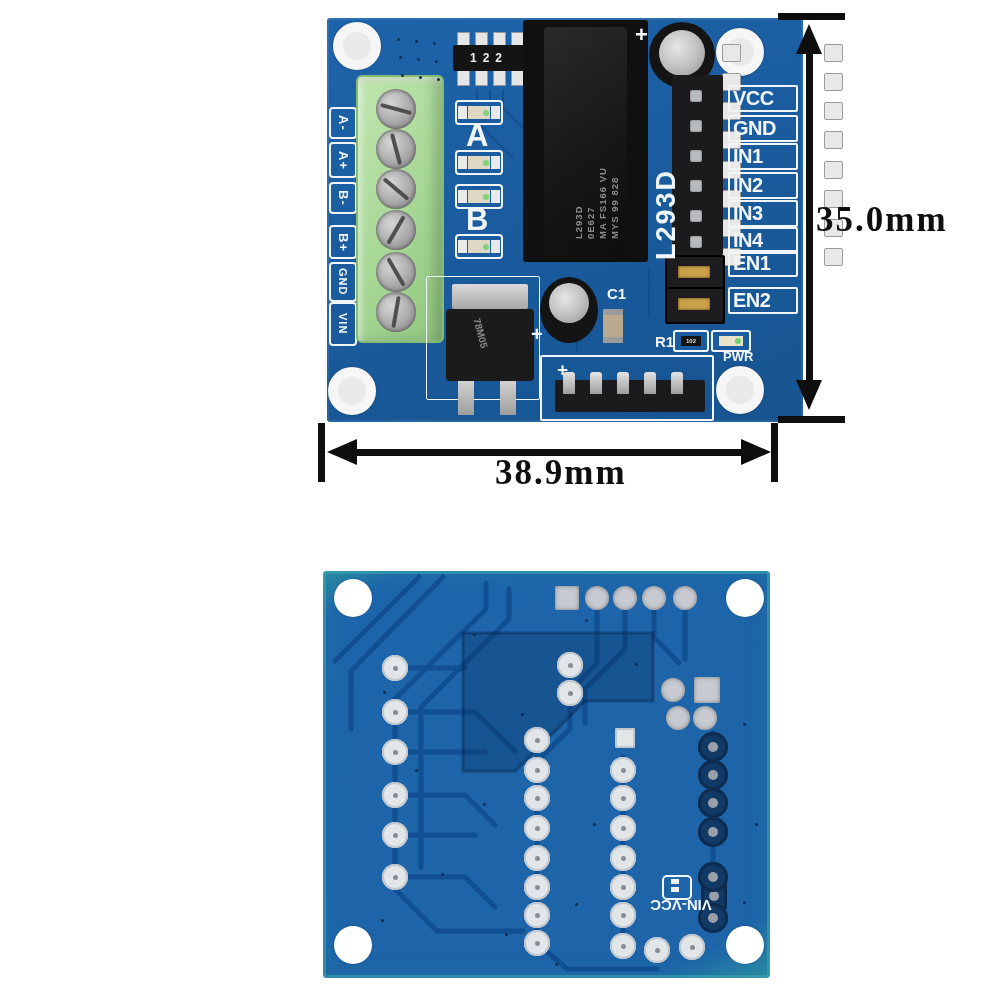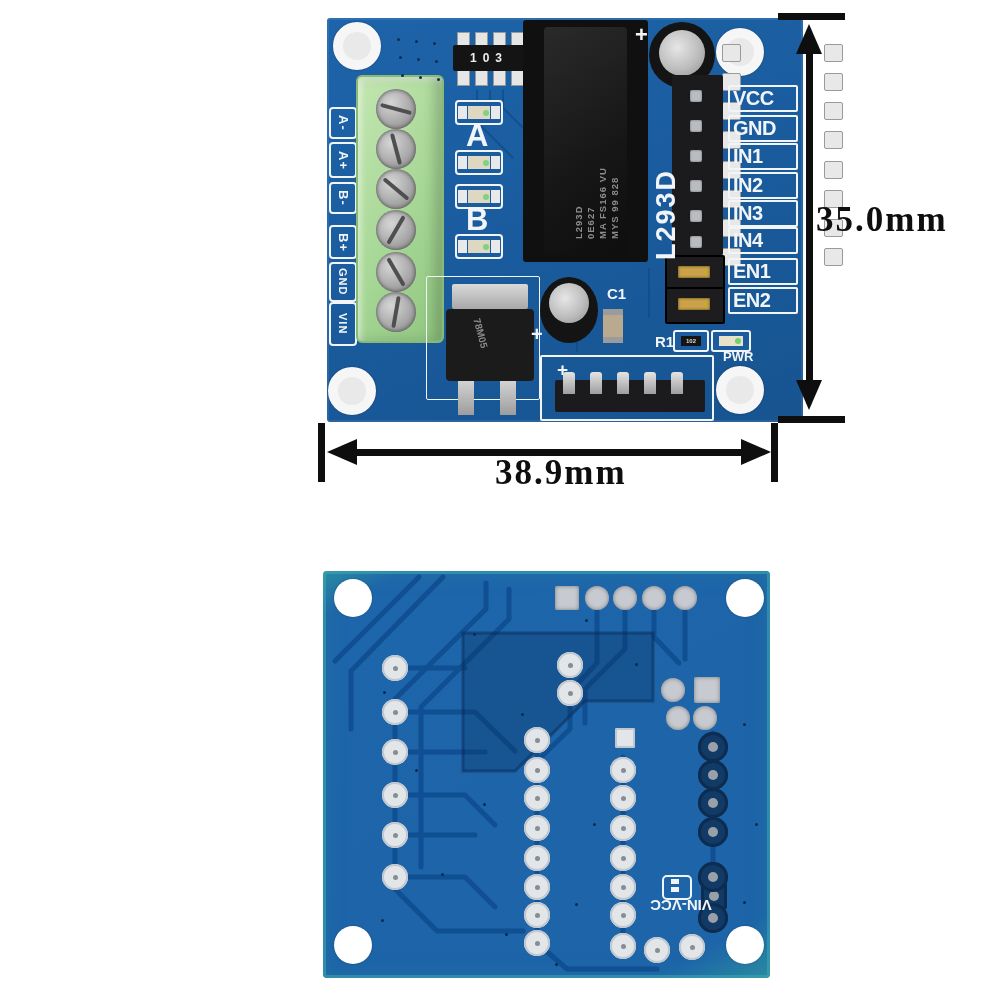--- a/index.html
+++ b/index.html
@@ -142,21 +142,21 @@
           <div class="abs" style="left:130px;top:14px;width:11px;height:14px;background:#e6e6e6;border:1px solid #999"></div>
           <div class="abs" style="left:130px;top:52px;width:11px;height:14px;background:#e6e6e6;border:1px solid #999"></div>
           <div class="abs" style="left:148px;top:14px;width:11px;height:14px;background:#e6e6e6;border:1px solid #999"></div>
           <div class="abs" style="left:148px;top:52px;width:11px;height:14px;background:#e6e6e6;border:1px solid #999"></div>
           <div class="abs" style="left:166px;top:14px;width:11px;height:14px;background:#e6e6e6;border:1px solid #999"></div>
           <div class="abs" style="left:166px;top:52px;width:11px;height:14px;background:#e6e6e6;border:1px solid #999"></div>
           <div class="abs" style="left:184px;top:14px;width:11px;height:14px;background:#e6e6e6;border:1px solid #999"></div>
           <div class="abs" style="left:184px;top:52px;width:11px;height:14px;background:#e6e6e6;border:1px solid #999"></div>
         </div>
       <div class="abs" style="left:126px;top:27px;width:72px;height:26px;background:#141414;border-radius:2px;
-           display:flex;align-items:center;justify-content:center;color:#eee;font-size:12px;font-weight:bold;letter-spacing:6px">103</div>
+           display:flex;align-items:center;justify-content:center;color:#eee;font-size:12px;font-weight:bold;letter-spacing:6px">122</div>
     </div>
 
     <div class="led" style="left:128px;top:82px">
         <div class="pad1"></div>
         <div class="body">
           <div class="glow"></div>
         </div>
         <div class="pad2"></div>
       </div>
     <div class="silk abs" style="left:139px;top:102px;font-size:31px">A</div>
@@ -232,21 +232,21 @@
     <div class="jumper" style="left:338px;top:269px;height:33px">
         <div class="gold"></div>
       </div>
 
     <div class="pinrow" style="top:67px">VCC</div>
     <div class="pinrow" style="top:97px">GND</div>
     <div class="pinrow" style="top:125px">IN1</div>
     <div class="pinrow" style="top:154px">IN2</div>
     <div class="pinrow" style="top:182px">IN3</div>
     <div class="pinrow" style="top:209px">IN4</div>
-    <div class="pinrow" style="top:240px">EN1</div>
+    <div class="pinrow" style="top:232px">EN1</div>
     <div class="pinrow" style="top:269px">EN2</div>
 
     <div class="silk abs" style="left:326px;top:242px;font-size:27px;letter-spacing:2px;white-space:nowrap;
          transform:rotate(-90deg);transform-origin:left top">L293D</div>
 
     <div class="reg-outline"></div>
     <div>
       <div class="abs" style="left:125px;top:266px;width:76px;height:25px;background:linear-gradient(#d9d9d9,#a8a8a8);border-radius:2px"></div>
       <div class="abs" style="left:119px;top:291px;width:88px;height:72px;background:#1b1b1b;border-radius:4px">
         <div class="abs" style="left:36px;top:8px;color:#8a8a8a;font-size:10px;font-weight:bold;white-space:nowrap;

